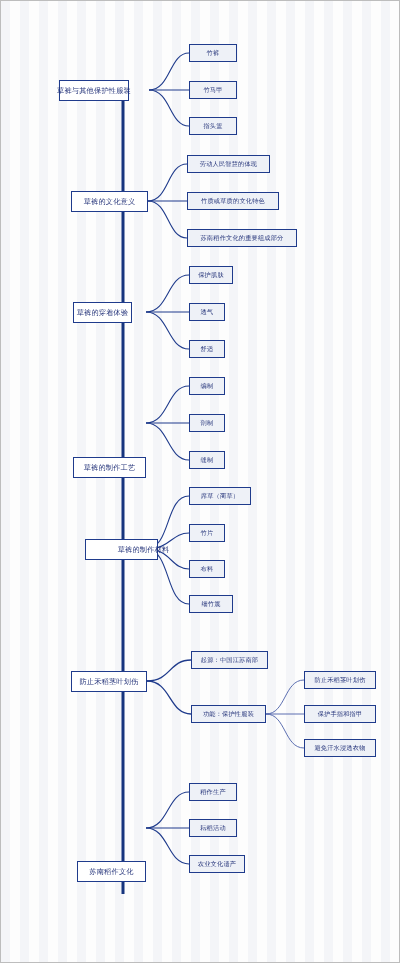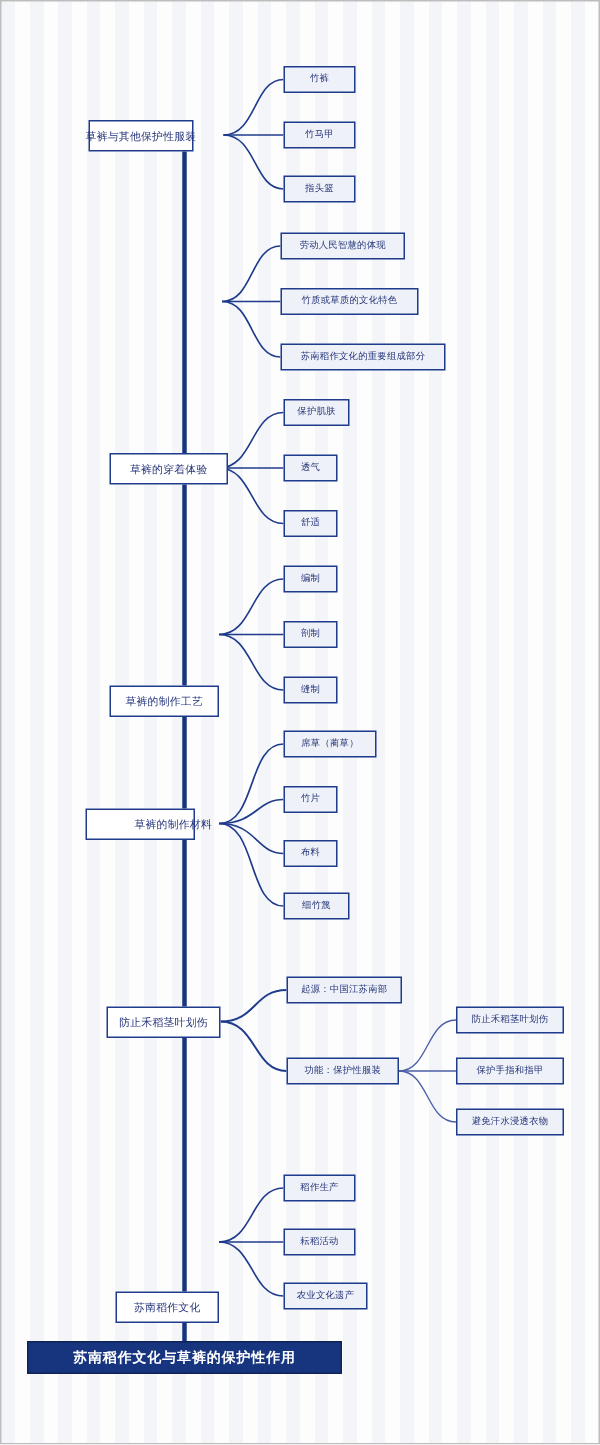--- a/index.html
+++ b/index.html
@@ -125,31 +125,34 @@
   <div class="node lvl2" style="left:188px; top:43px; width:48px;">
     <span>竹裤</span>
   </div>
   <div class="node lvl2" style="left:188px; top:80px; width:48px;">
     <span>竹马甲</span>
   </div>
   <div class="node lvl2" style="left:188px; top:116px; width:48px;">
     <span>指头篮</span>
   </div>
 
+  <div class="node lvl1" style="left:70px; top:190px; width:77px;">
+    <span>草裤的文化意义</span>
+  </div>
   <div class="node lvl2" style="left:186px; top:154px; width:83px;">
     <span>劳动人民智慧的体现</span>
   </div>
   <div class="node lvl2" style="left:186px; top:191px; width:92px;">
     <span>竹质或草质的文化特色</span>
   </div>
   <div class="node lvl2" style="left:186px; top:228px; width:110px;">
     <span>苏南稻作文化的重要组成部分</span>
   </div>
 
-  <div class="node lvl1" style="left:72px; top:301px; width:79px;">
+  <div class="node lvl1" style="left:72px; top:301px; width:59px;">
     <span>草裤的穿着体验</span>
   </div>
   <div class="node lvl2" style="left:188px; top:265px; width:44px;">
     <span>保护肌肤</span>
   </div>
   <div class="node lvl2" style="left:188px; top:302px; width:36px;">
     <span>透气</span>
   </div>
   <div class="node lvl2" style="left:188px; top:339px; width:36px;">
     <span>舒适</span>
@@ -161,21 +164,21 @@
   <div class="node lvl2" style="left:188px; top:376px; width:36px;">
     <span>编制</span>
   </div>
   <div class="node lvl2" style="left:188px; top:413px; width:36px;">
     <span>剖制</span>
   </div>
   <div class="node lvl2" style="left:188px; top:450px; width:36px;">
     <span>缝制</span>
   </div>
 
-  <div class="node lvl1" style="left:56px; top:538px; width:73px;padding-left:44px;">
+  <div class="node lvl1" style="left:84px; top:538px; width:73px;padding-left:44px;">
     <span>草裤的制作材料</span>
   </div>
   <div class="node lvl2" style="left:188px; top:486px; width:62px;">
     <span>席草（蔺草）</span>
   </div>
   <div class="node lvl2" style="left:188px; top:523px; width:36px;">
     <span>竹片</span>
   </div>
   <div class="node lvl2" style="left:188px; top:559px; width:36px;">
     <span>布料</span>
@@ -209,17 +212,14 @@
   <div class="node lvl2" style="left:188px; top:782px; width:48px;">
     <span>稻作生产</span>
   </div>
   <div class="node lvl2" style="left:188px; top:818px; width:48px;">
     <span>耘稻活动</span>
   </div>
   <div class="node lvl2" style="left:188px; top:854px; width:56px;">
     <span>农业文化遗产</span>
   </div>
 
-  <div class="root" style="left:17px; top:893px; width:210px; height:22px;">
-    <span>苏南稻作文化与草裤的保护性作用</span>
-  </div>
 
 </div>
 
 </body></html>

